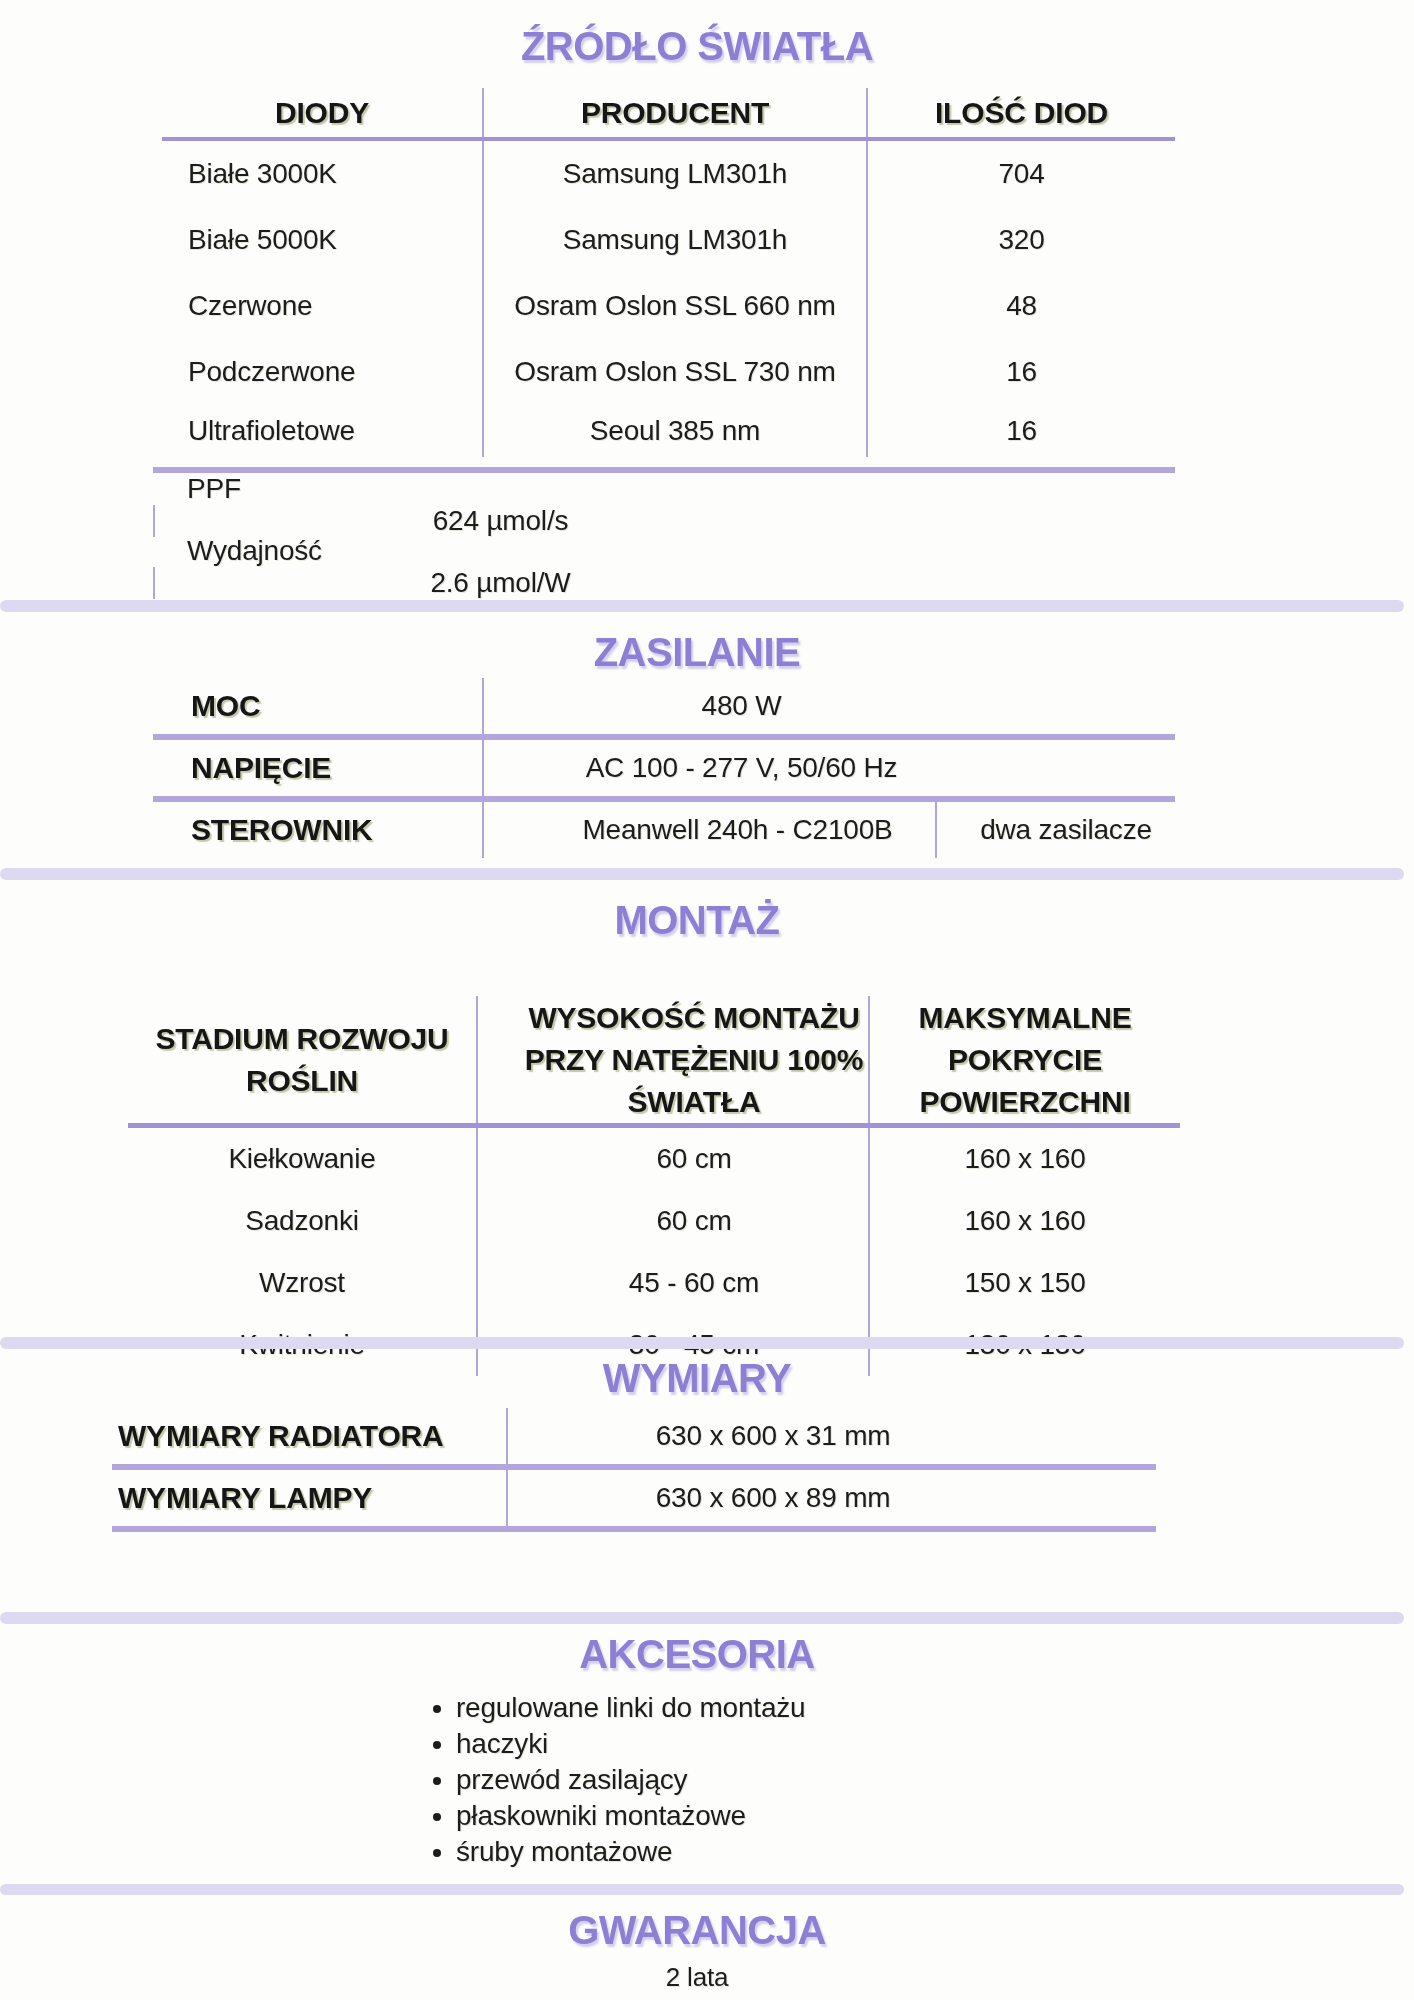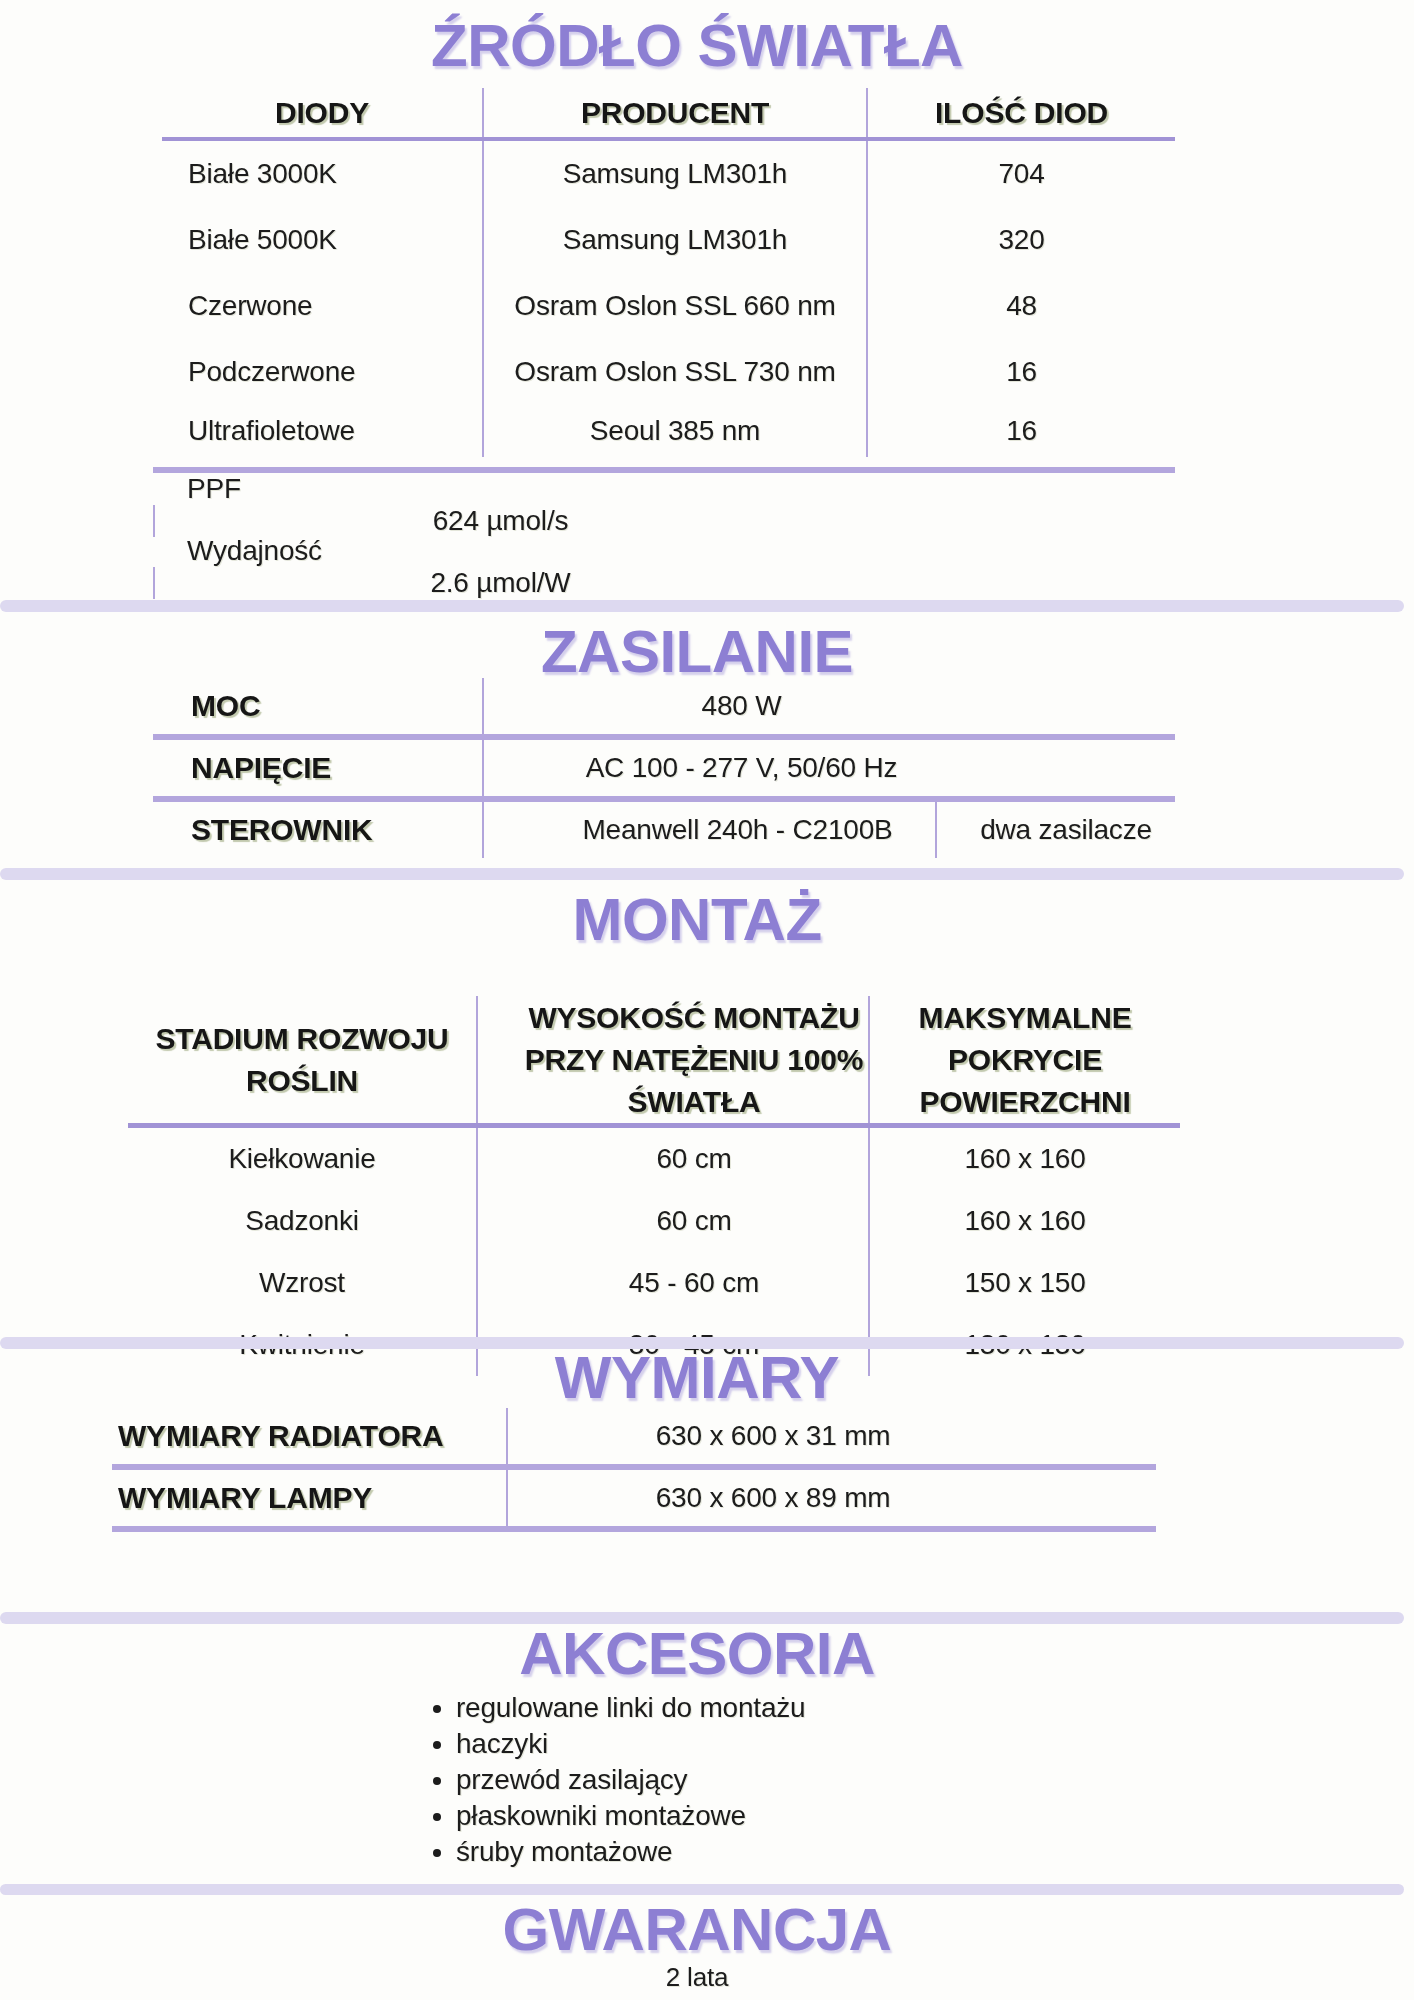--- a/index.html
+++ b/index.html
@@ -8,21 +8,21 @@
     width:1414px;height:2000px;
     background:#fdfdfb;
     font-family:"Liberation Sans","DejaVu Sans",sans-serif;
     color:#1c1c1c;
     overflow:hidden;
     letter-spacing:-0.2px;
   }
   .section-title{
     position:absolute;left:0;width:1394px;
     text-align:center;
-    font-size:60px;line-height:56px;font-weight:bold;
+    font-size:40px;line-height:56px;font-weight:bold;
     color:#8d7fd3;
     text-shadow:2px 3px 2px rgba(150,138,212,0.40);
     letter-spacing:-0.5px;
   }
   .band{
     position:absolute;left:0;width:1404px;height:12px;
     background:#ddd9f0;border-radius:6px;
   }
   .hline-thick{position:absolute;height:6px;background:#b3a6dd;}
   .tbl{position:absolute;}

